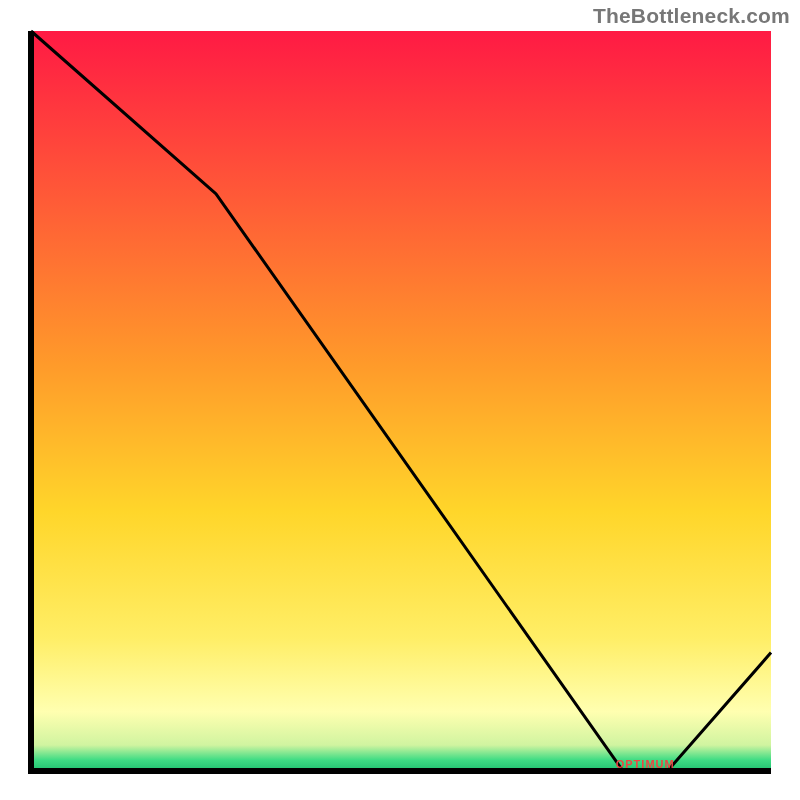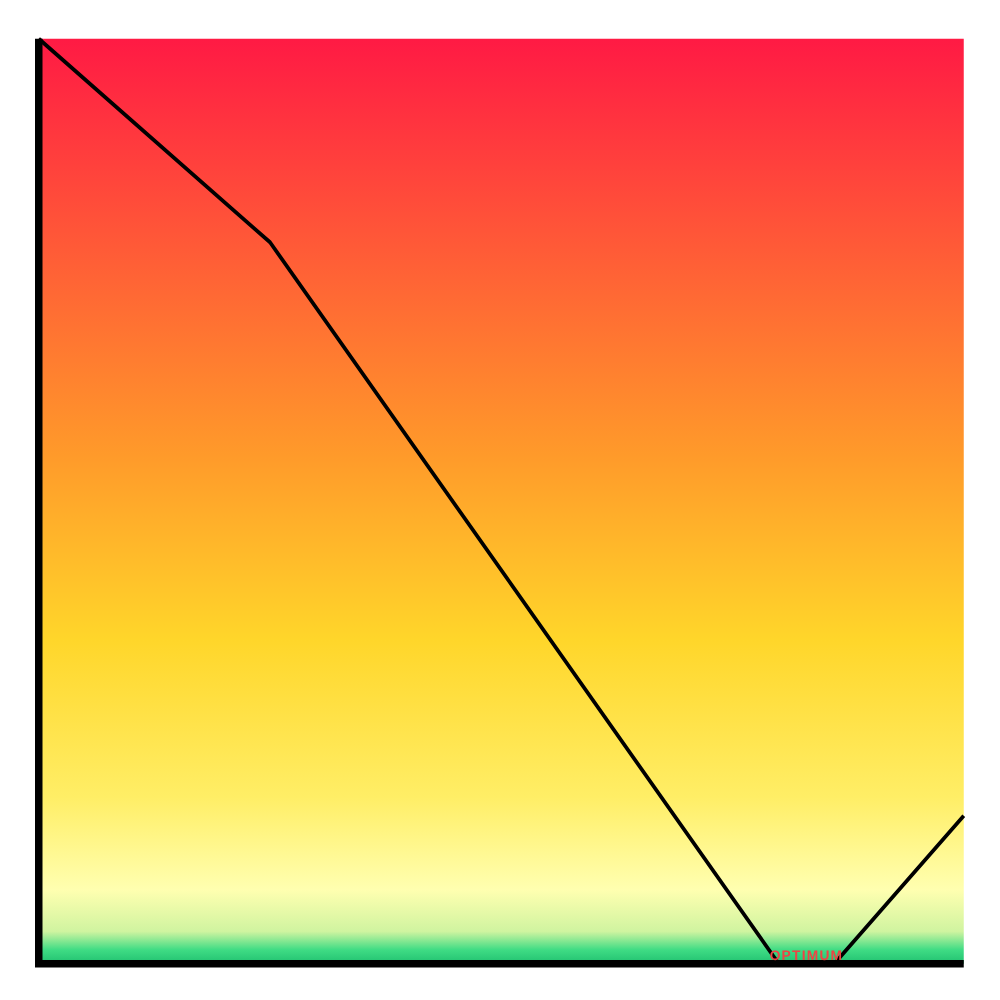--- a/index.html
+++ b/index.html
@@ -26,20 +26,21 @@
     letter-spacing: 0.2px;
   }
   svg {
     display: block;
   }
 </style>
 </head>
 <body>
 
 <div class="stage">
+  <div class="watermark">TheBottleneck.com</div>
 
   <svg id="chart-svg" width="800" height="800" viewBox="0 0 800 800">
     <defs>
       <linearGradient id="bg-grad" x1="0" y1="0" x2="0" y2="1">
           <stop offset="0%" stop-color="#ff1a44"></stop>
           <stop offset="45%" stop-color="#ff9a2a"></stop>
           <stop offset="65%" stop-color="#ffd62a"></stop>
           <stop offset="82%" stop-color="#ffee66"></stop>
           <stop offset="92%" stop-color="#ffffb0"></stop>
           <stop offset="96.5%" stop-color="#d0f4a0"></stop>

